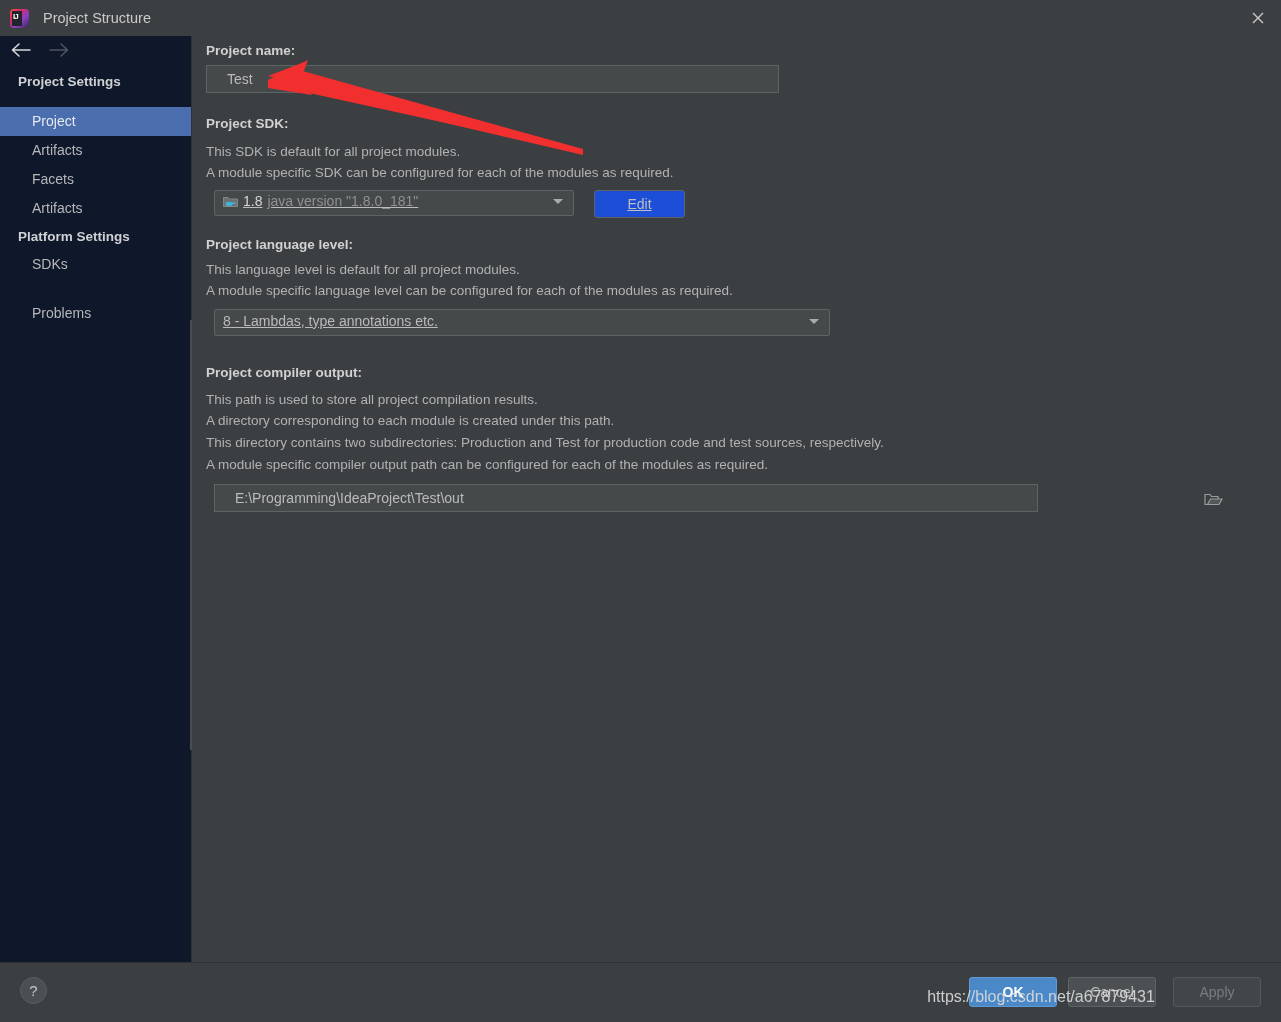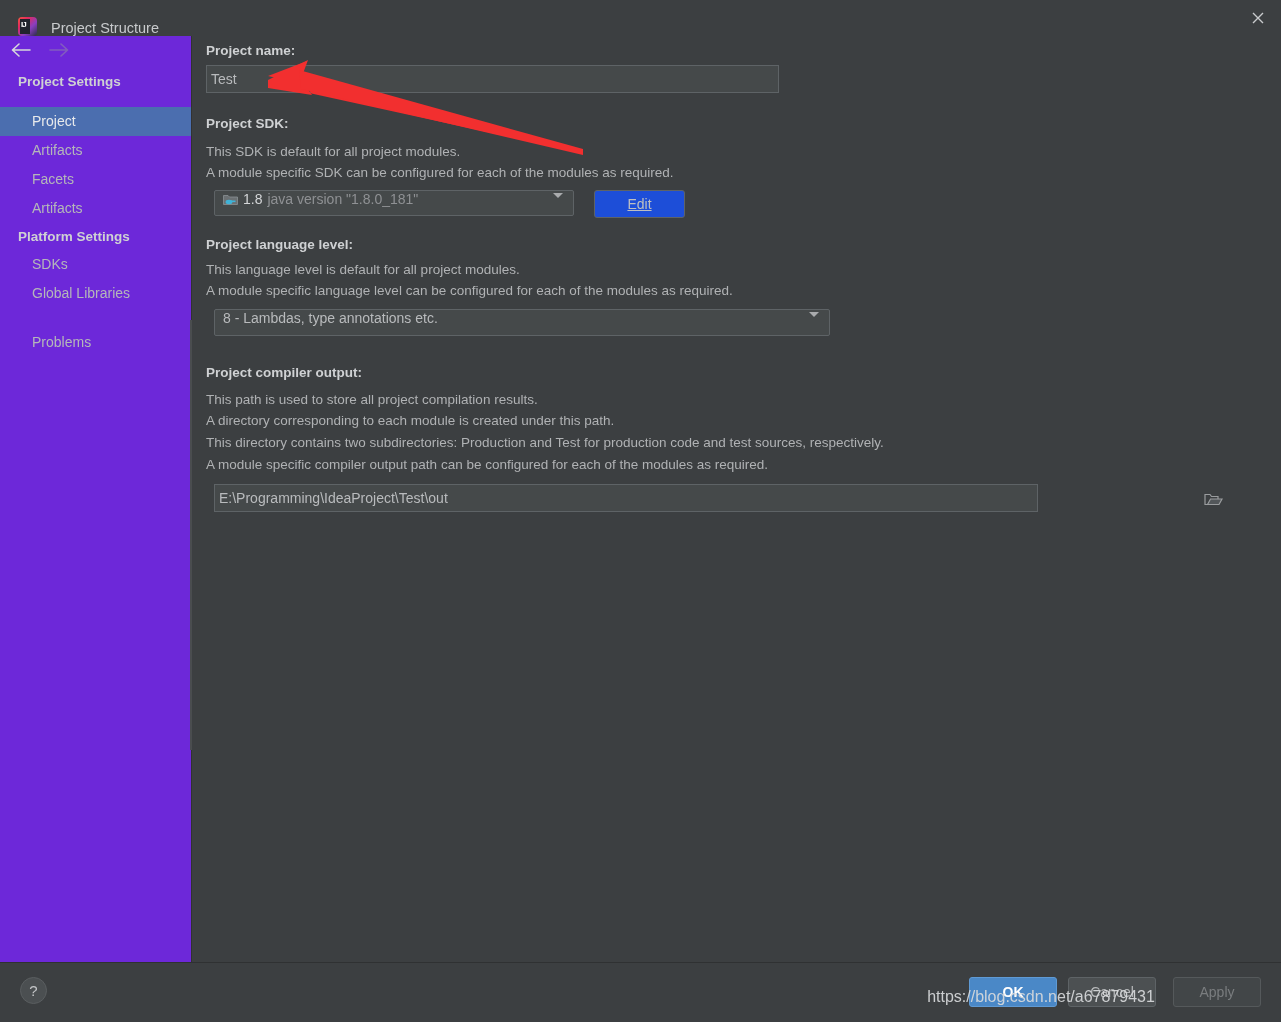--- a/index.html
+++ b/index.html
@@ -15,21 +15,21 @@
     width: 1281px; height: 1022px;
     background: #3c3f41;
     color: #bbbbbb;
   }
 
   
   #titlebar {
     position: absolute; left: 0; top: 0;
     width: 1281px; height: 36px;
     background: #3c3f41;
-    display: flex; align-items: flex-end; padding-left: 8px;
+    display: flex; align-items: center;
   }
   #app-logo {
     width: 19px; height: 19px; margin-left: 10px;
     border-radius: 4px;
     position: relative; overflow: hidden;
     background: linear-gradient(135deg, #f2593c 0%, #e4285e 28%, #8a3fc0 62%, #2b2b4a 100%);
     flex: none;
   }
   #app-logo .ij-dark {
     position: absolute; left: 2px; top: 2px;
@@ -52,21 +52,21 @@
     width: 46px; height: 36px;
     display: flex; align-items: center; justify-content: center;
     cursor: pointer;
   }
   #close-btn svg { display: block; }
 
   
   #sidebar {
     position: absolute; left: 0; top: 36px;
     width: 191px; height: 926px;
-    background: #6d28d9;
+    background: #0f172a;
   }
   #nav-arrows {
     height: 32px;
     display: flex; align-items: center;
     padding-left: 10px; gap: 16px;
   }
   .nav-arrow { cursor: pointer; display: block; }
   .nav-arrow.disabled { opacity: 0.45; }
 
   .group-header {
@@ -113,32 +113,33 @@
     font-size: 13.5px; color: #b0b2b4; line-height: 21.5px;
   }
 
   
   .text-field {
     background: #45494a;
     border: 1px solid #5e6366;
     color: #b9bbbd;
     font-size: 14px;
     display: flex; align-items: center;
-    padding: 0 4px;
+    padding: 0 20px;
     cursor: text;
   }
   
   .combo {
     background: #45494a;
     border: 1px solid #5e6366;
     border-radius: 2px;
-    display: flex; align-items: flex-start;
+    display: flex; align-items: center;
     padding: 0 4px 4px 8px;
     font-size: 14px; color: #b9bbbd;
     cursor: pointer;
+    text-decoration: underline;
   }
   .combo .combo-text { flex: 1; display: flex; align-items: center; gap: 5px; overflow: hidden; white-space: nowrap; }
   .combo .arrow-box { width: 22px; display: flex; align-items: center; justify-content: center; }
   .sdk-ver { color: #d4d6d8; }
   .sdk-sub { color: #8f9194; }
 
   .btn {
     background: #1d4ed8;
     border: 1px solid #5e6366;
     border-radius: 3px;
@@ -237,21 +238,20 @@
     </div>
 
     <div class="group-header">Project Settings</div>
     <div class="nav-item selected">Project</div>
     <div class="nav-item">Artifacts</div>
     <div class="nav-item">Facets</div>
     <div class="nav-item">Artifacts</div>
 
     <div class="group-header">Platform Settings</div>
     <div class="nav-item">SDKs</div>
-    <div class="nav-item">Global Libraries</div>
 
     <div class="nav-gap"></div>
     <div class="nav-item">Problems</div>
   </div>
 
   <div id="sidebar-splitter"></div>
   <div id="sidebar-splitter-handle"></div>
 
   <div id="content">
 

